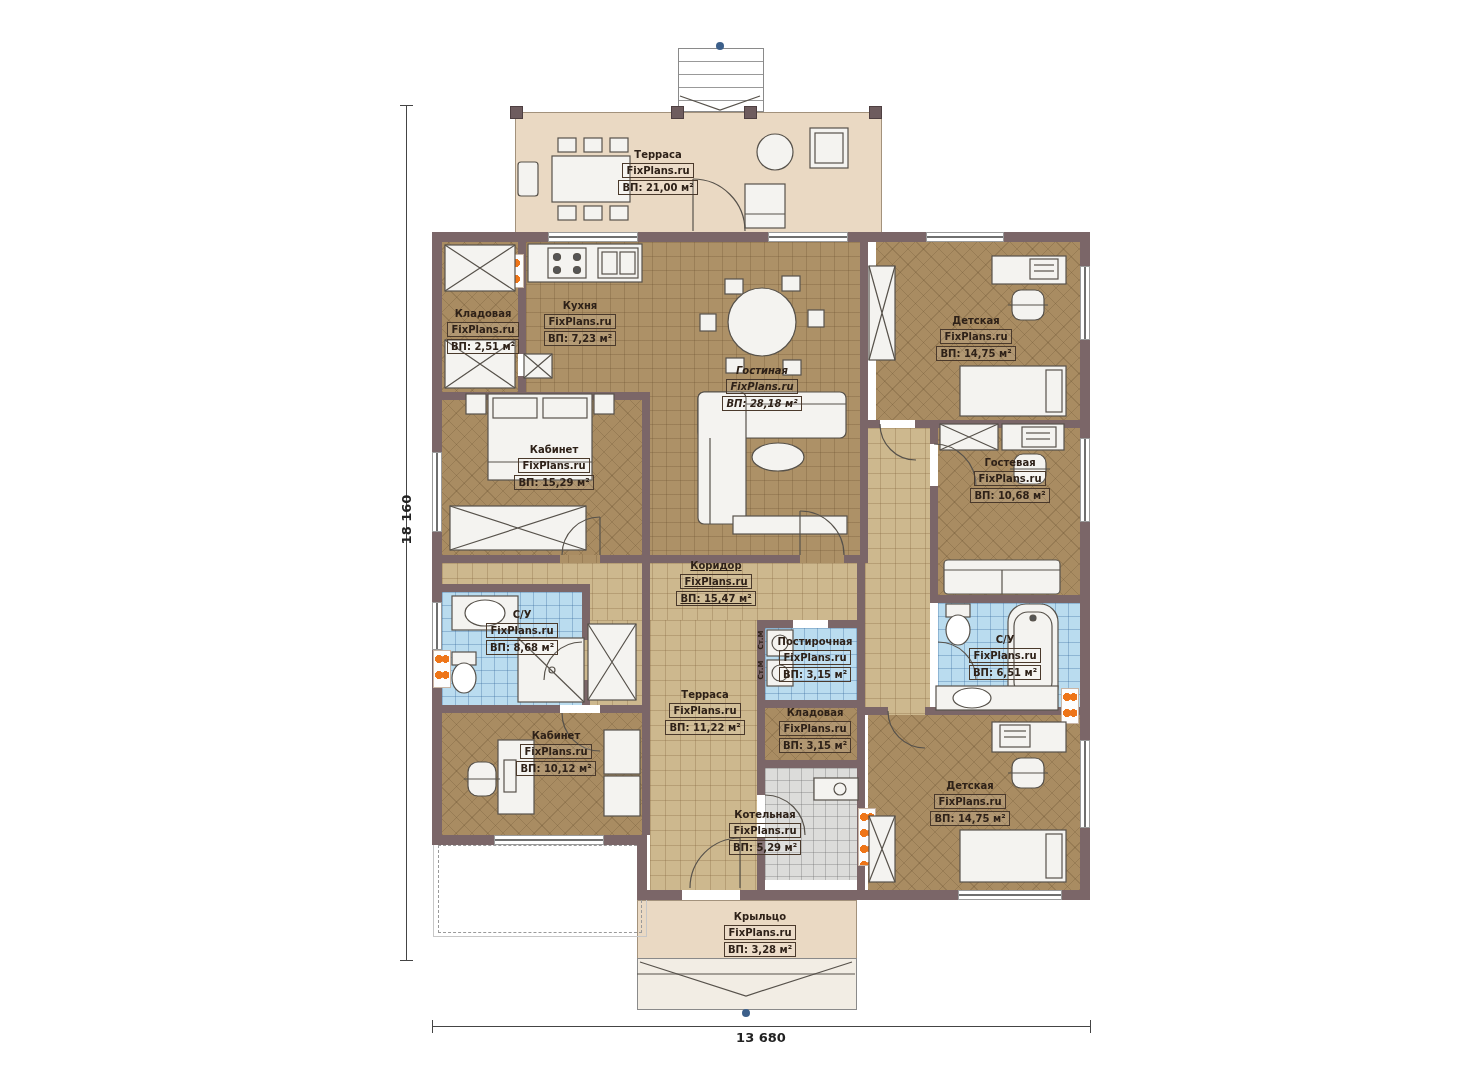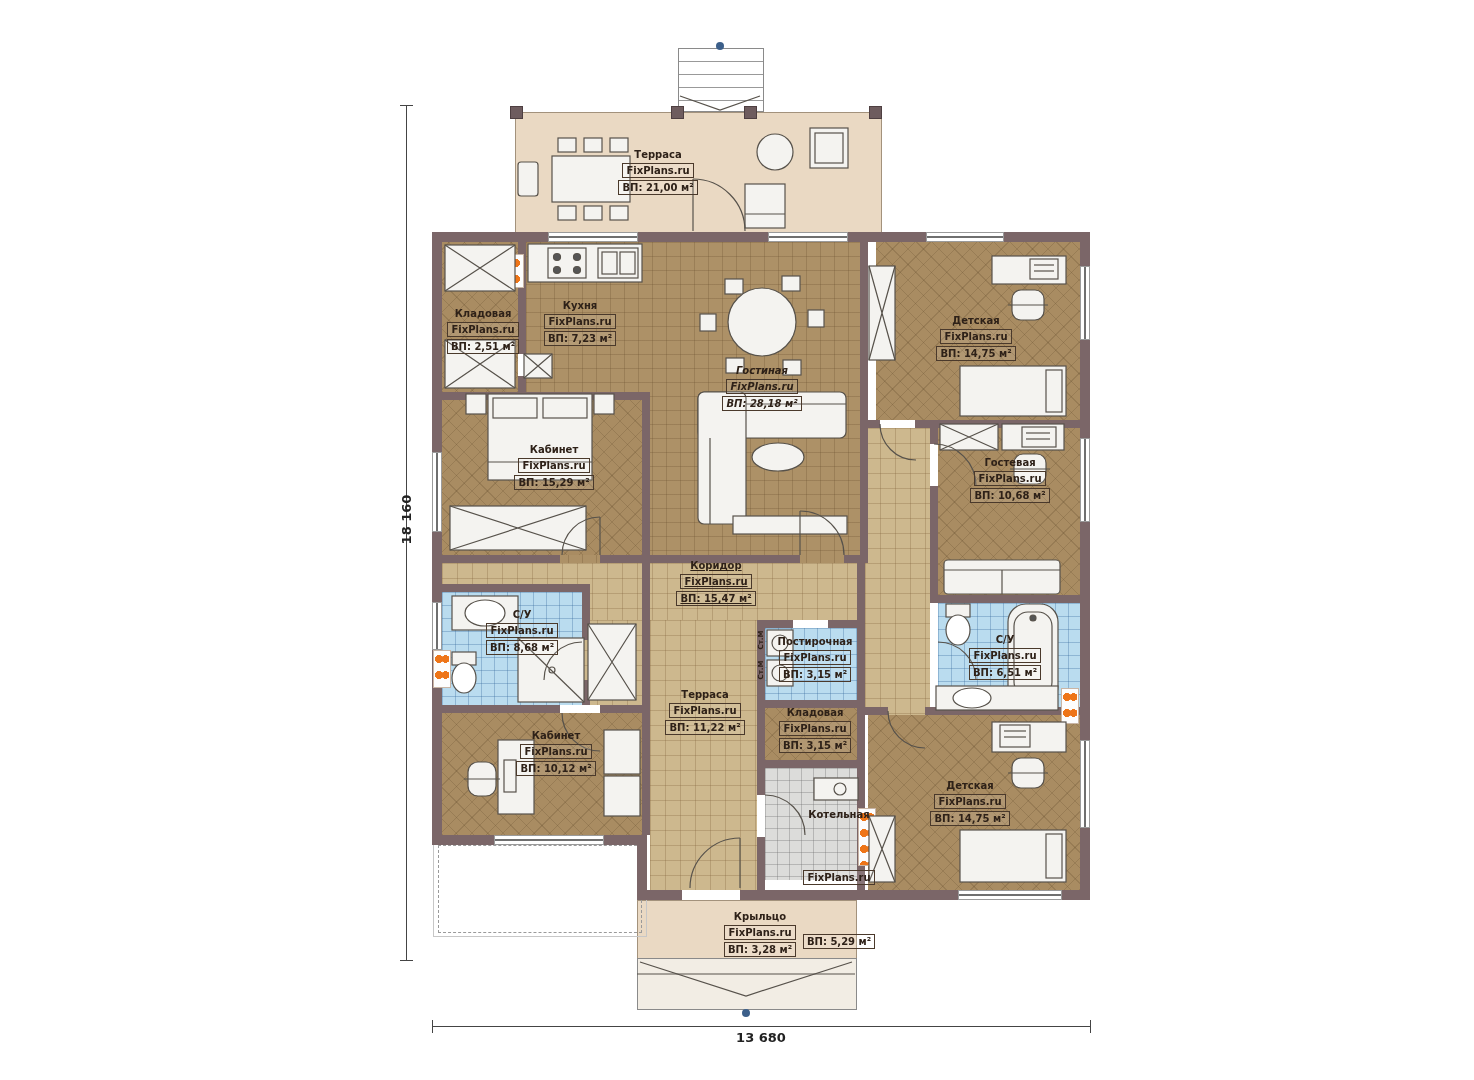--- a/index.html
+++ b/index.html
@@ -485,21 +485,21 @@
   <div class="rlbl" style="left:959px;top:634px;">
     <div class="rname">С/У</div>
     <div class="bx">FixPlans.ru</div>
     <div class="bx">ВП: 6,51 м²</div>
   </div>
   <div class="rlbl" style="left:510px;top:730px;">
     <div class="rname">Кабинет</div>
     <div class="bx">FixPlans.ru</div>
     <div class="bx">ВП: 10,12 м²</div>
   </div>
-  <div class="rlbl" style="left:793px;top:809px;gap:47px;">
+  <div class="rlbl" style="left:719px;top:809px;">
     <div class="rname">Котельная</div>
     <div class="bx">FixPlans.ru</div>
     <div class="bx">ВП: 5,29 м²</div>
   </div>
   <div class="rlbl" style="left:924px;top:780px;">
     <div class="rname">Детская</div>
     <div class="bx">FixPlans.ru</div>
     <div class="bx">ВП: 14,75 м²</div>
   </div>
   <div class="rlbl" style="left:714px;top:911px;">

